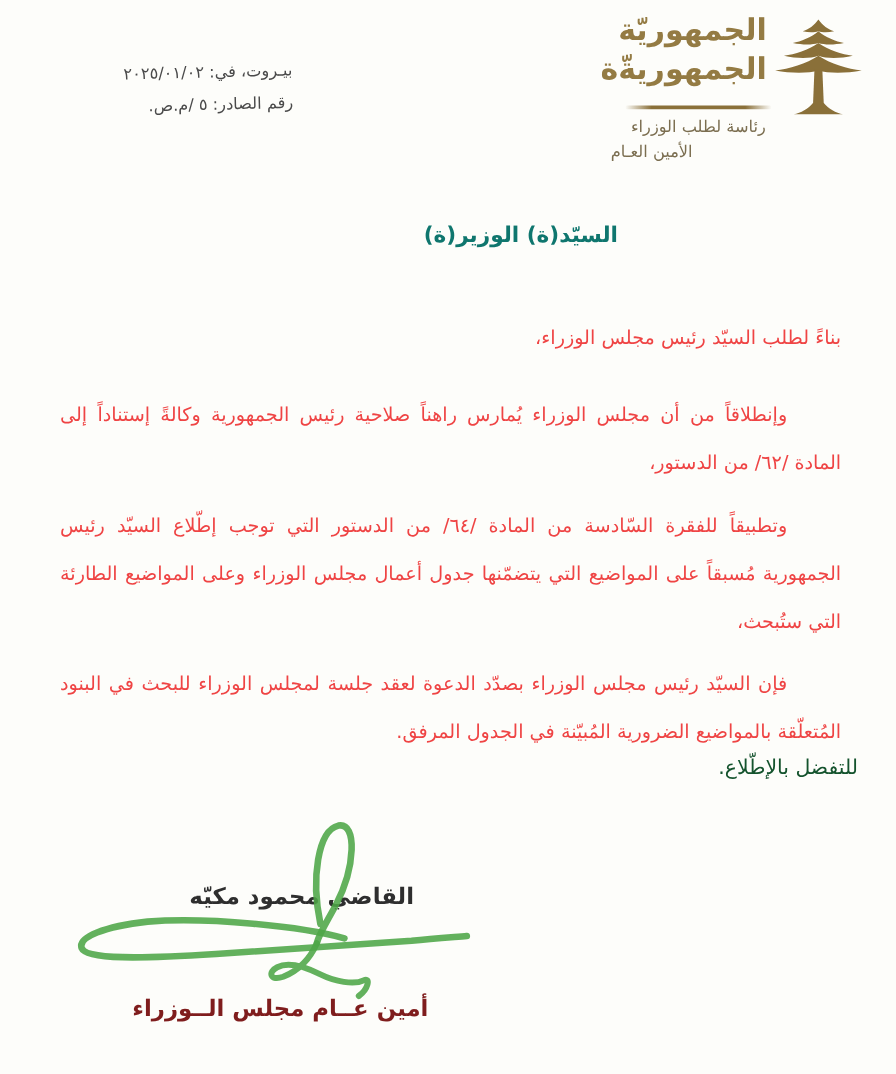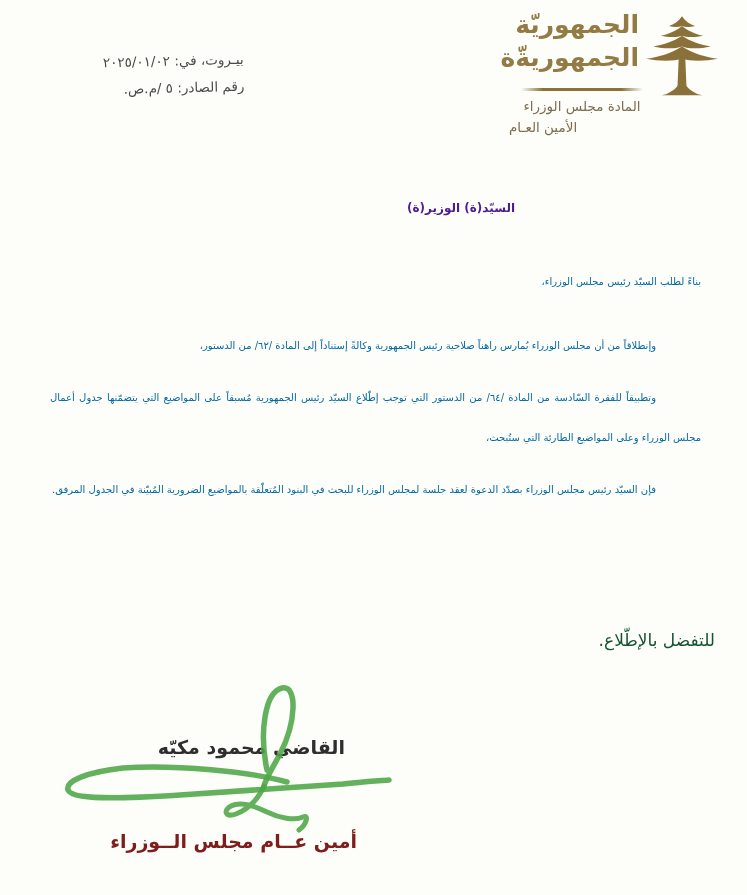--- a/index.html
+++ b/index.html
@@ -42,30 +42,30 @@
     text-align:center;font-size:13.5px;line-height:20px;
     color:#7b6e50;white-space:nowrap;
   }
   .bureau-line{
     position:absolute;top:109px;right:76px;width:146px;
     text-align:left;font-size:13.5px;line-height:20px;
     color:#7b6e50;white-space:nowrap;
   }
   
   .recipient{
-    position:absolute;top:201px;right:232px;
-    font-size:12px;font-weight:bold;color:#4c1d95;
+    position:absolute;top:186px;right:232px;
+    font-size:18px;font-weight:bold;color:#0f766e;
     white-space:nowrap;
   }
   .body-block{
     position:absolute;top:262px;right:46px;left:50px;
     direction:rtl;
-    font-size:10px;line-height:40px;
+    font-size:16px;line-height:40px;
     text-align:justify;text-align-last:right;
-    color:#0369a1;
+    color:#ef4444;
   }
   .body-block p{margin:0 0 12px 0;text-indent:45px;}
   .body-block p.opening{text-indent:0;margin-bottom:24px;}
   .closing{
     position:absolute;top:630px;right:32px;
     font-size:17px;color:#14532d;white-space:nowrap;
   }
   
   .signer-name{
     position:absolute;top:736px;right:402px;
@@ -103,21 +103,21 @@
           <path d="M50 3 C54 9 60 13 66 15 C60 16.5 54 16.5 50 15 C46 16.5 40 16.5 34 15 C40 13 46 9 50 3Z"></path>
           <path d="M50 15 C57 21 68 25.5 76 27 C66 29 56 29 50 27 C44 29 34 29 24 27 C32 25.5 43 21 50 15Z"></path>
           <path d="M50 27 C60 34 74 38.5 85 40 C72 43 58 43 50 40 C42 43 28 43 15 40 C26 38.5 40 34 50 27Z"></path>
           <path d="M50 40 C62 48 80 53.5 94 55 C78 58 60 58 50 55 C40 58 22 58 6 55 C20 53.5 38 48 50 40Z"></path>
           <path d="M46 54 L54 54 L55.5 90 L44.5 90Z"></path>
           <path d="M44.5 88 C40 94 32 98 25 99.5 L75 99.5 C68 98 60 94 55.5 88Z"></path>
         </g>
       </svg>
     </span>
     <div class="emblem-divider"></div>
-    <div class="office-line">المادة مجلس الوزراء</div>
+    <div class="office-line">رئاسة لطلب الوزراء</div>
     <div class="bureau-line">الأمين العـام</div>
   </div>
 
   <div class="recipient">السيّد(ة) الوزير(ة)</div>
 
   <div class="body-block">
     <p class="opening">بناءً لطلب السيّد رئيس مجلس الوزراء،</p>
     <p>وإنطلاقاً من أن مجلس الوزراء يُمارس راهناً صلاحية رئيس الجمهورية وكالةً إستناداً إلى المادة /٦٢/ من الدستور،</p>
     <p>وتطبيقاً للفقرة السّادسة من المادة /٦٤/ من الدستور التي توجب إطّلاع السيّد رئيس الجمهورية مُسبقاً على المواضيع التي يتضمّنها جدول أعمال مجلس الوزراء وعلى المواضيع الطارئة التي ستُبحث،</p>
     <p>فإن السيّد رئيس مجلس الوزراء بصدّد الدعوة لعقد جلسة لمجلس الوزراء للبحث في البنود المُتعلّقة بالمواضيع الضرورية المُبيّنة في الجدول المرفق.</p>

